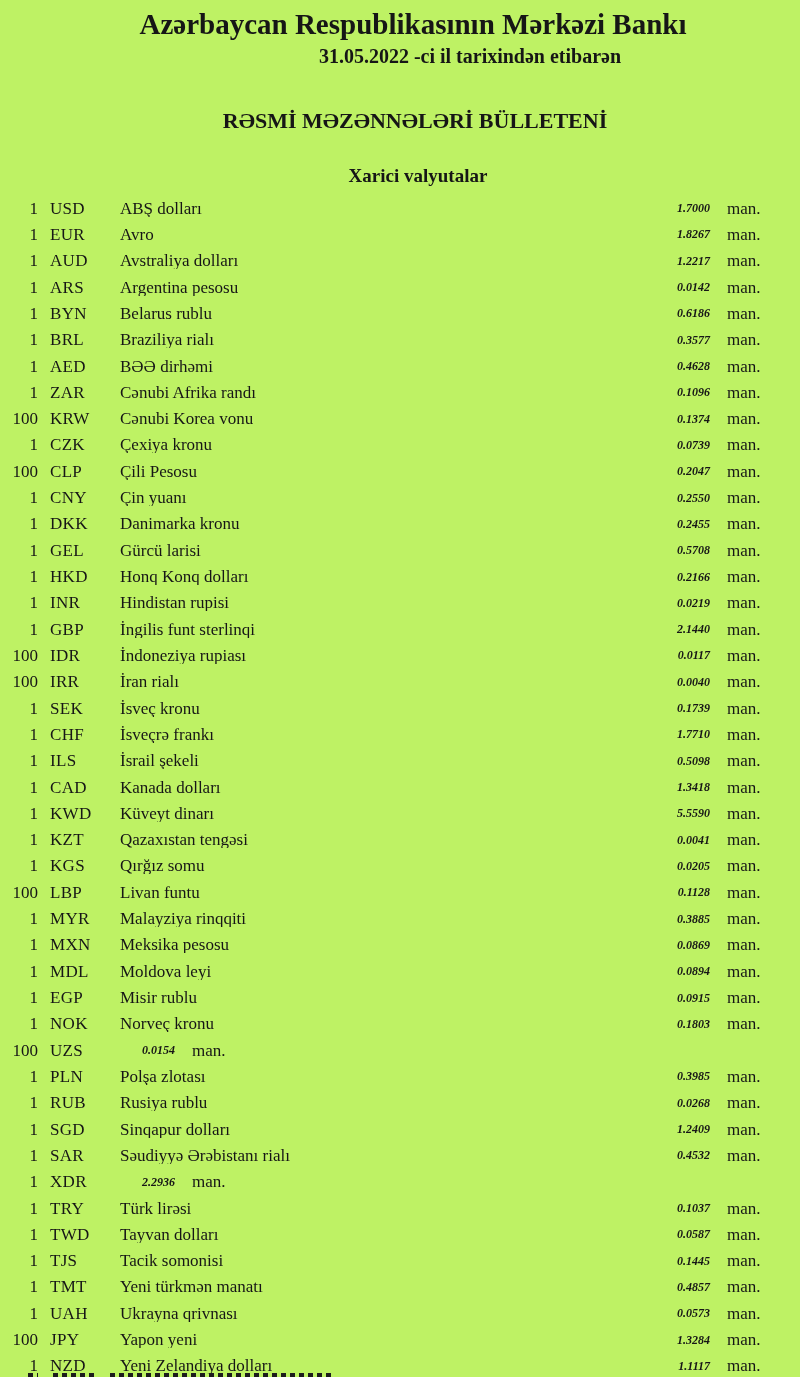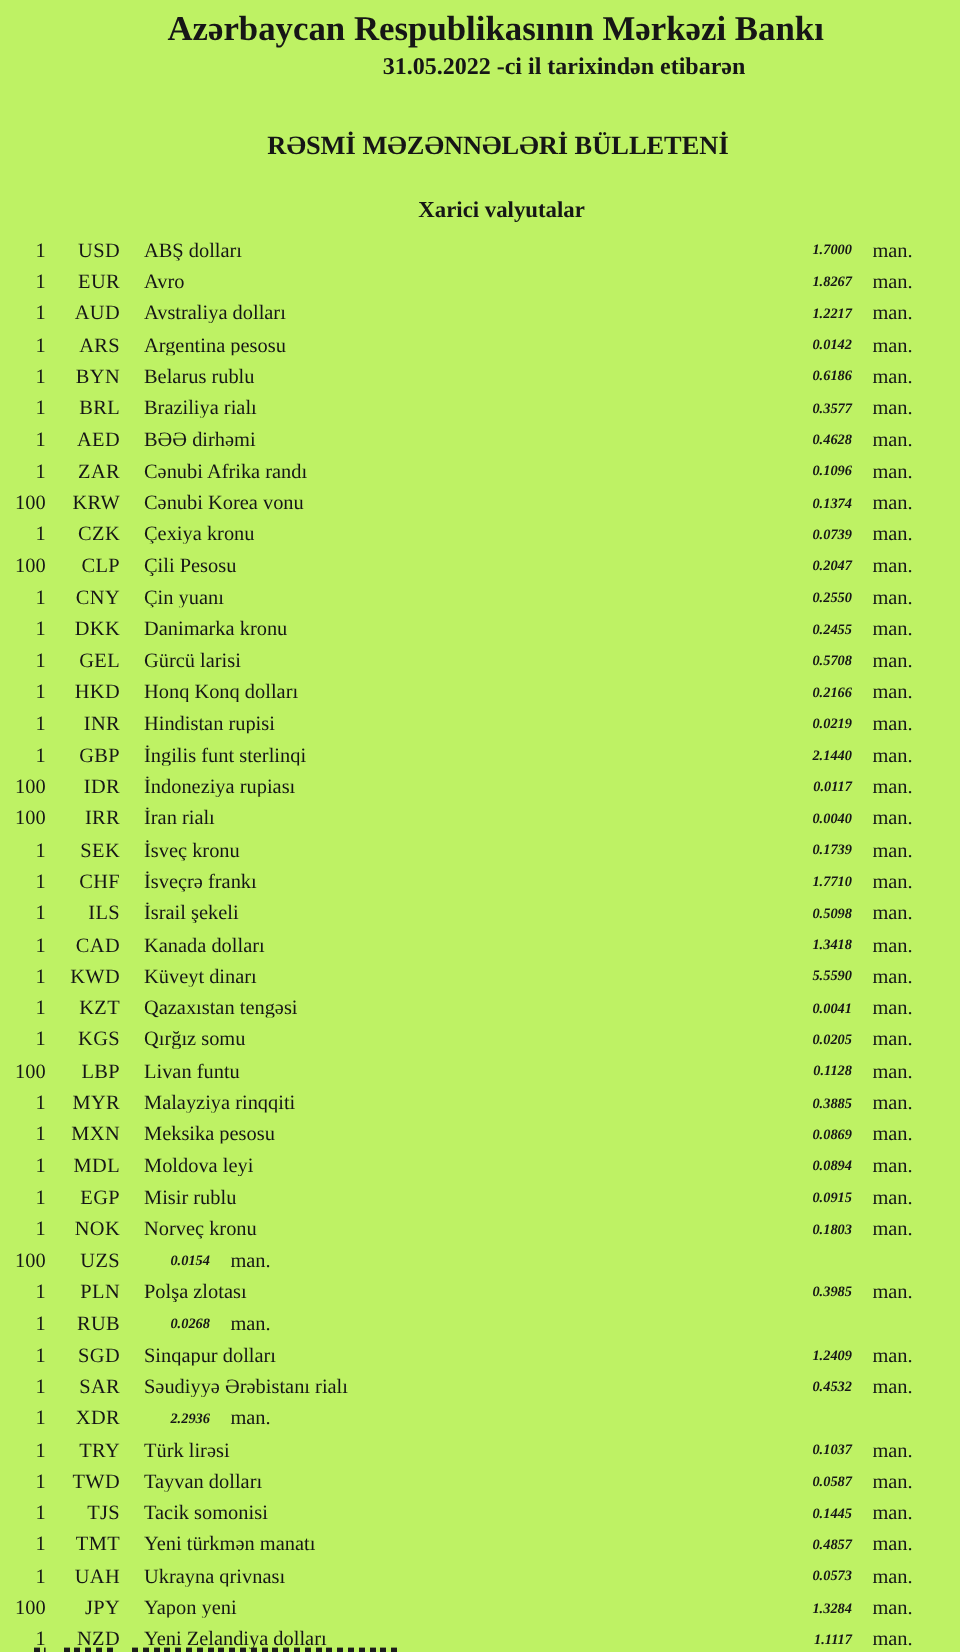--- a/index.html
+++ b/index.html
@@ -49,21 +49,21 @@
   }
   .qty {
     flex: 0 0 auto;
     width: 38px;
     text-align: right;
   }
   .code {
     flex: 0 0 auto;
     width: 50px;
     margin-left: 12px;
-    text-align: right;
+    text-align: left;
     letter-spacing: 0.3px;
   }
   .name {
     flex: 1 1 auto;
     margin-left: 20px;
     white-space: nowrap;
     overflow: hidden;
   }
   .rate {
     flex: 0 0 auto;
@@ -372,20 +372,21 @@
     <span class="qty">1</span>
     <span class="code">PLN</span>
     <span class="name">Polşa zlotası</span>
     <span class="rate">0.3985</span>
     <span class="unit">man.</span>
   </div>
 
   <div class="rate-row">
     <span class="qty">1</span>
     <span class="code">RUB</span>
+    <span class="name">Rusiya rublu</span>
     <span class="rate">0.0268</span>
     <span class="unit">man.</span>
   </div>
 
   <div class="rate-row">
     <span class="qty">1</span>
     <span class="code">SGD</span>
     <span class="name">Sinqapur dolları</span>
     <span class="rate">1.2409</span>
     <span class="unit">man.</span>

